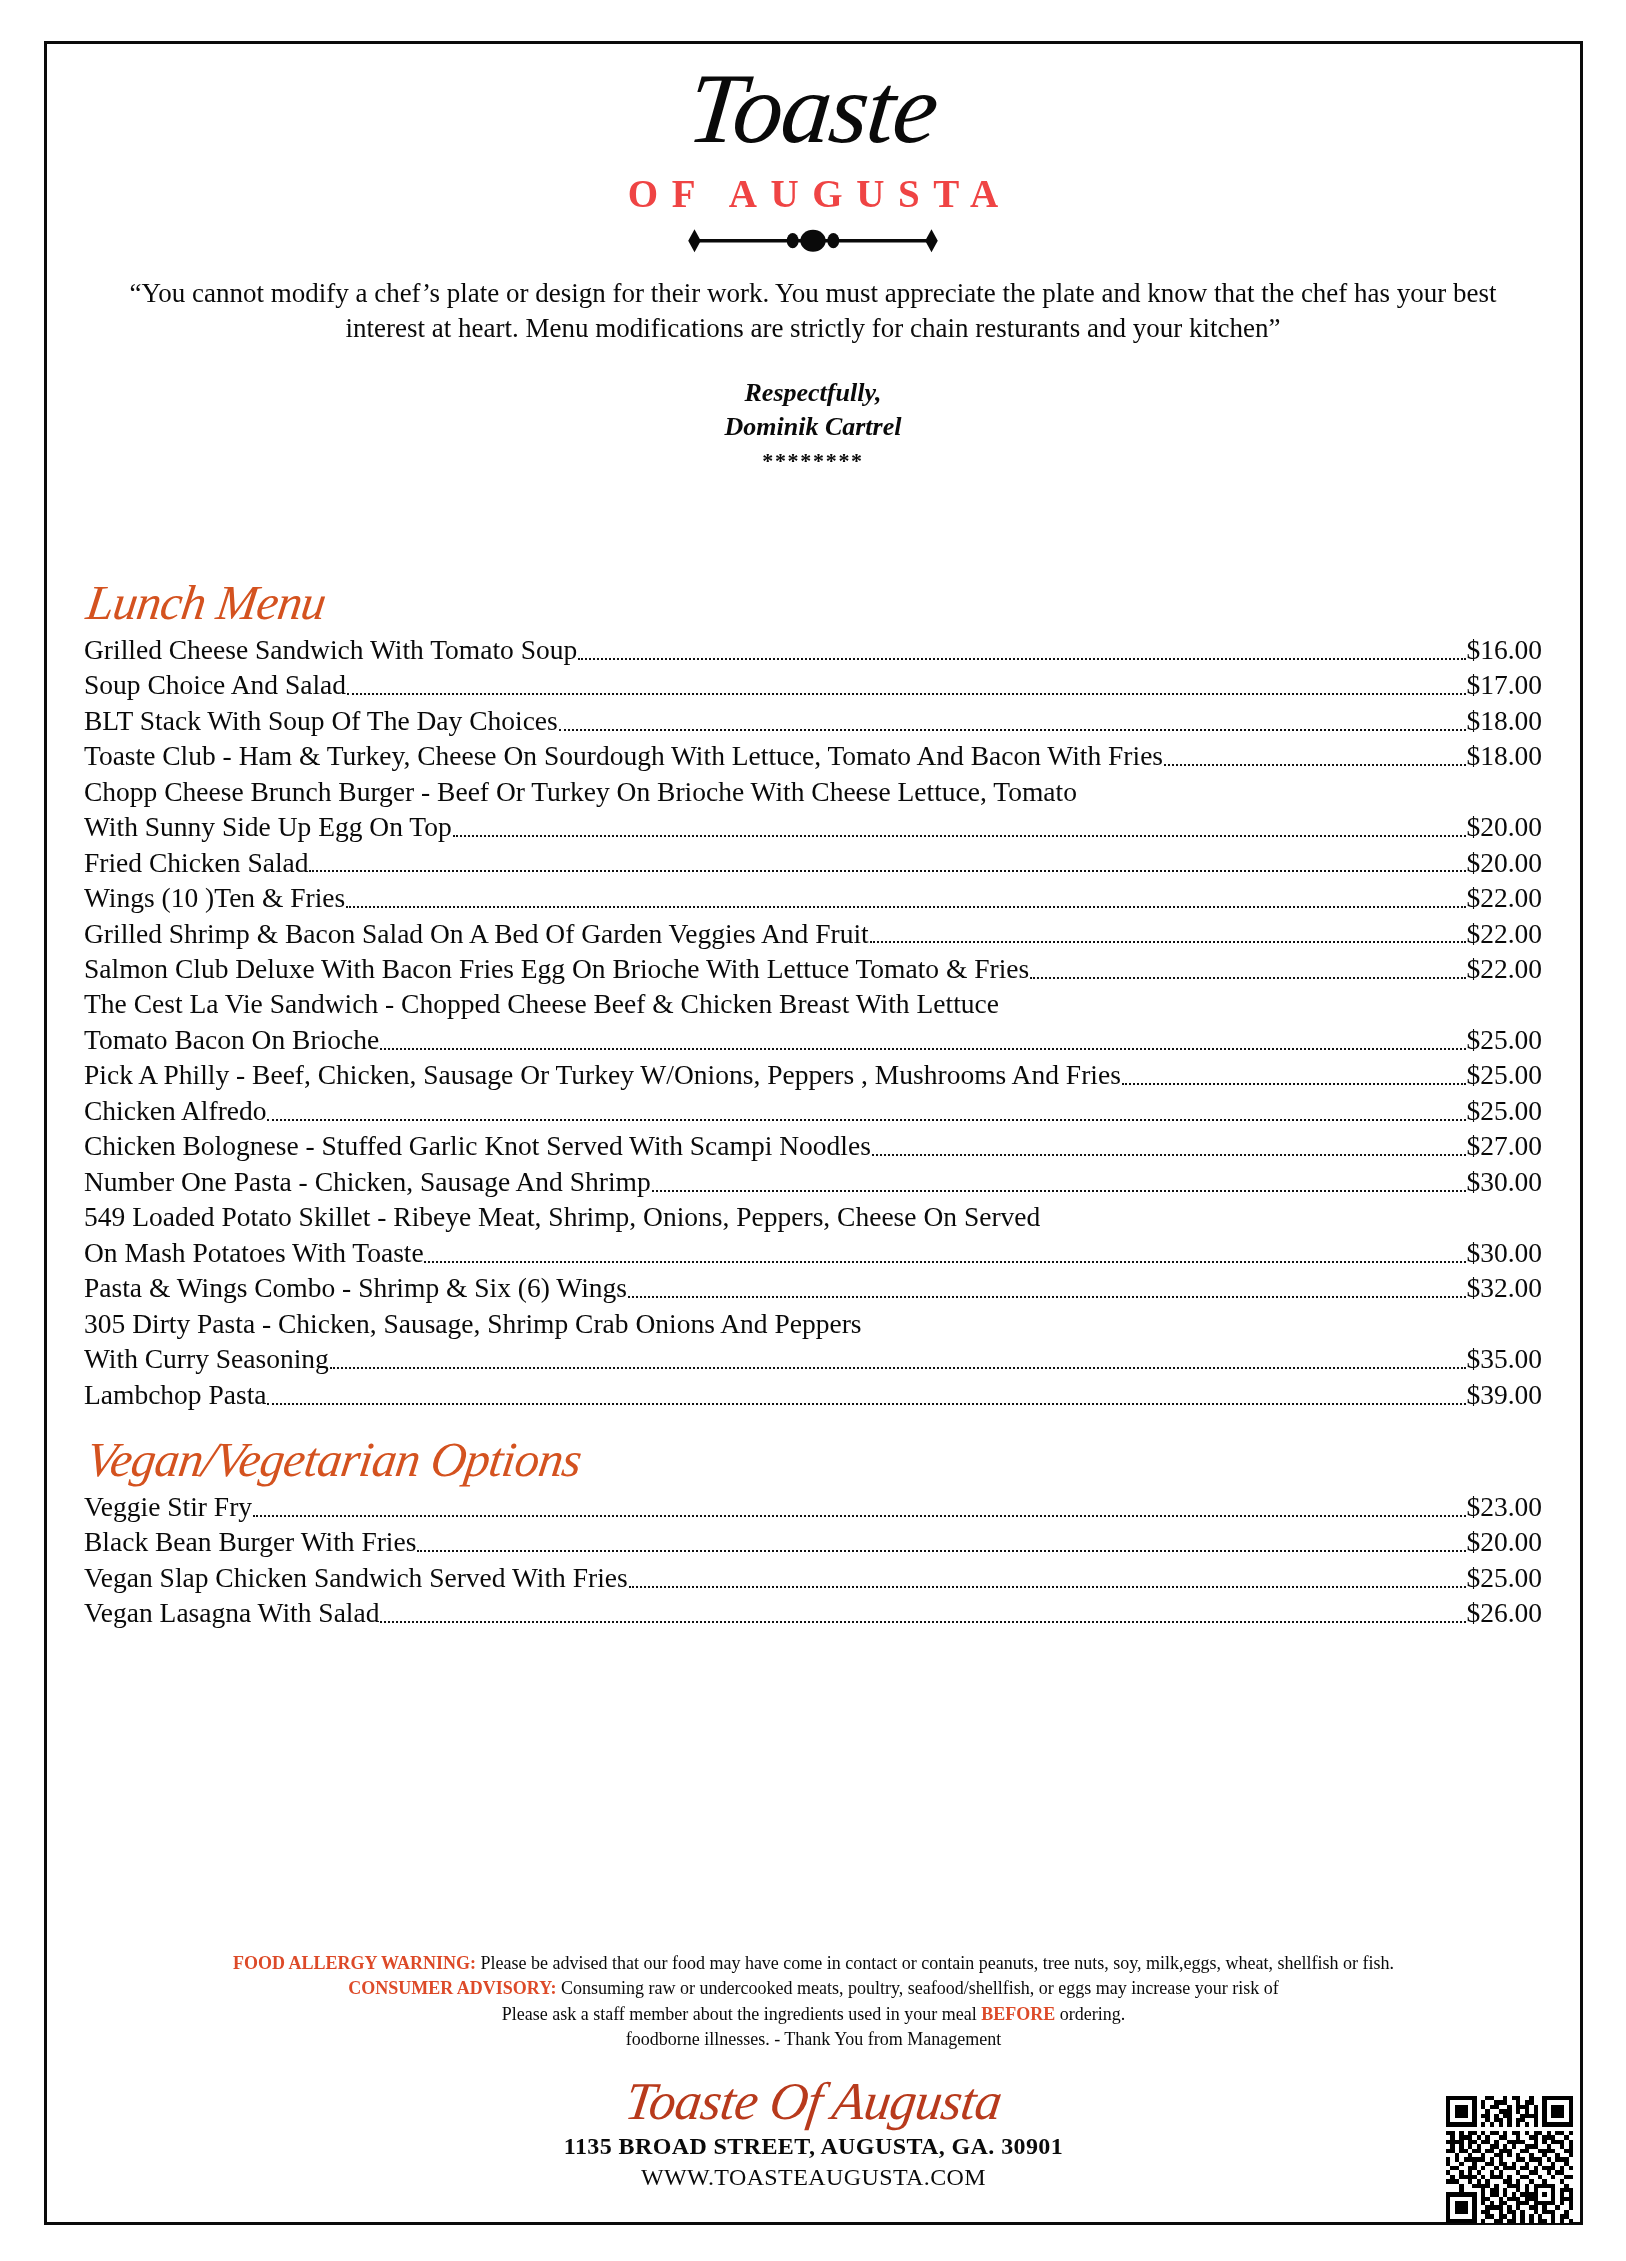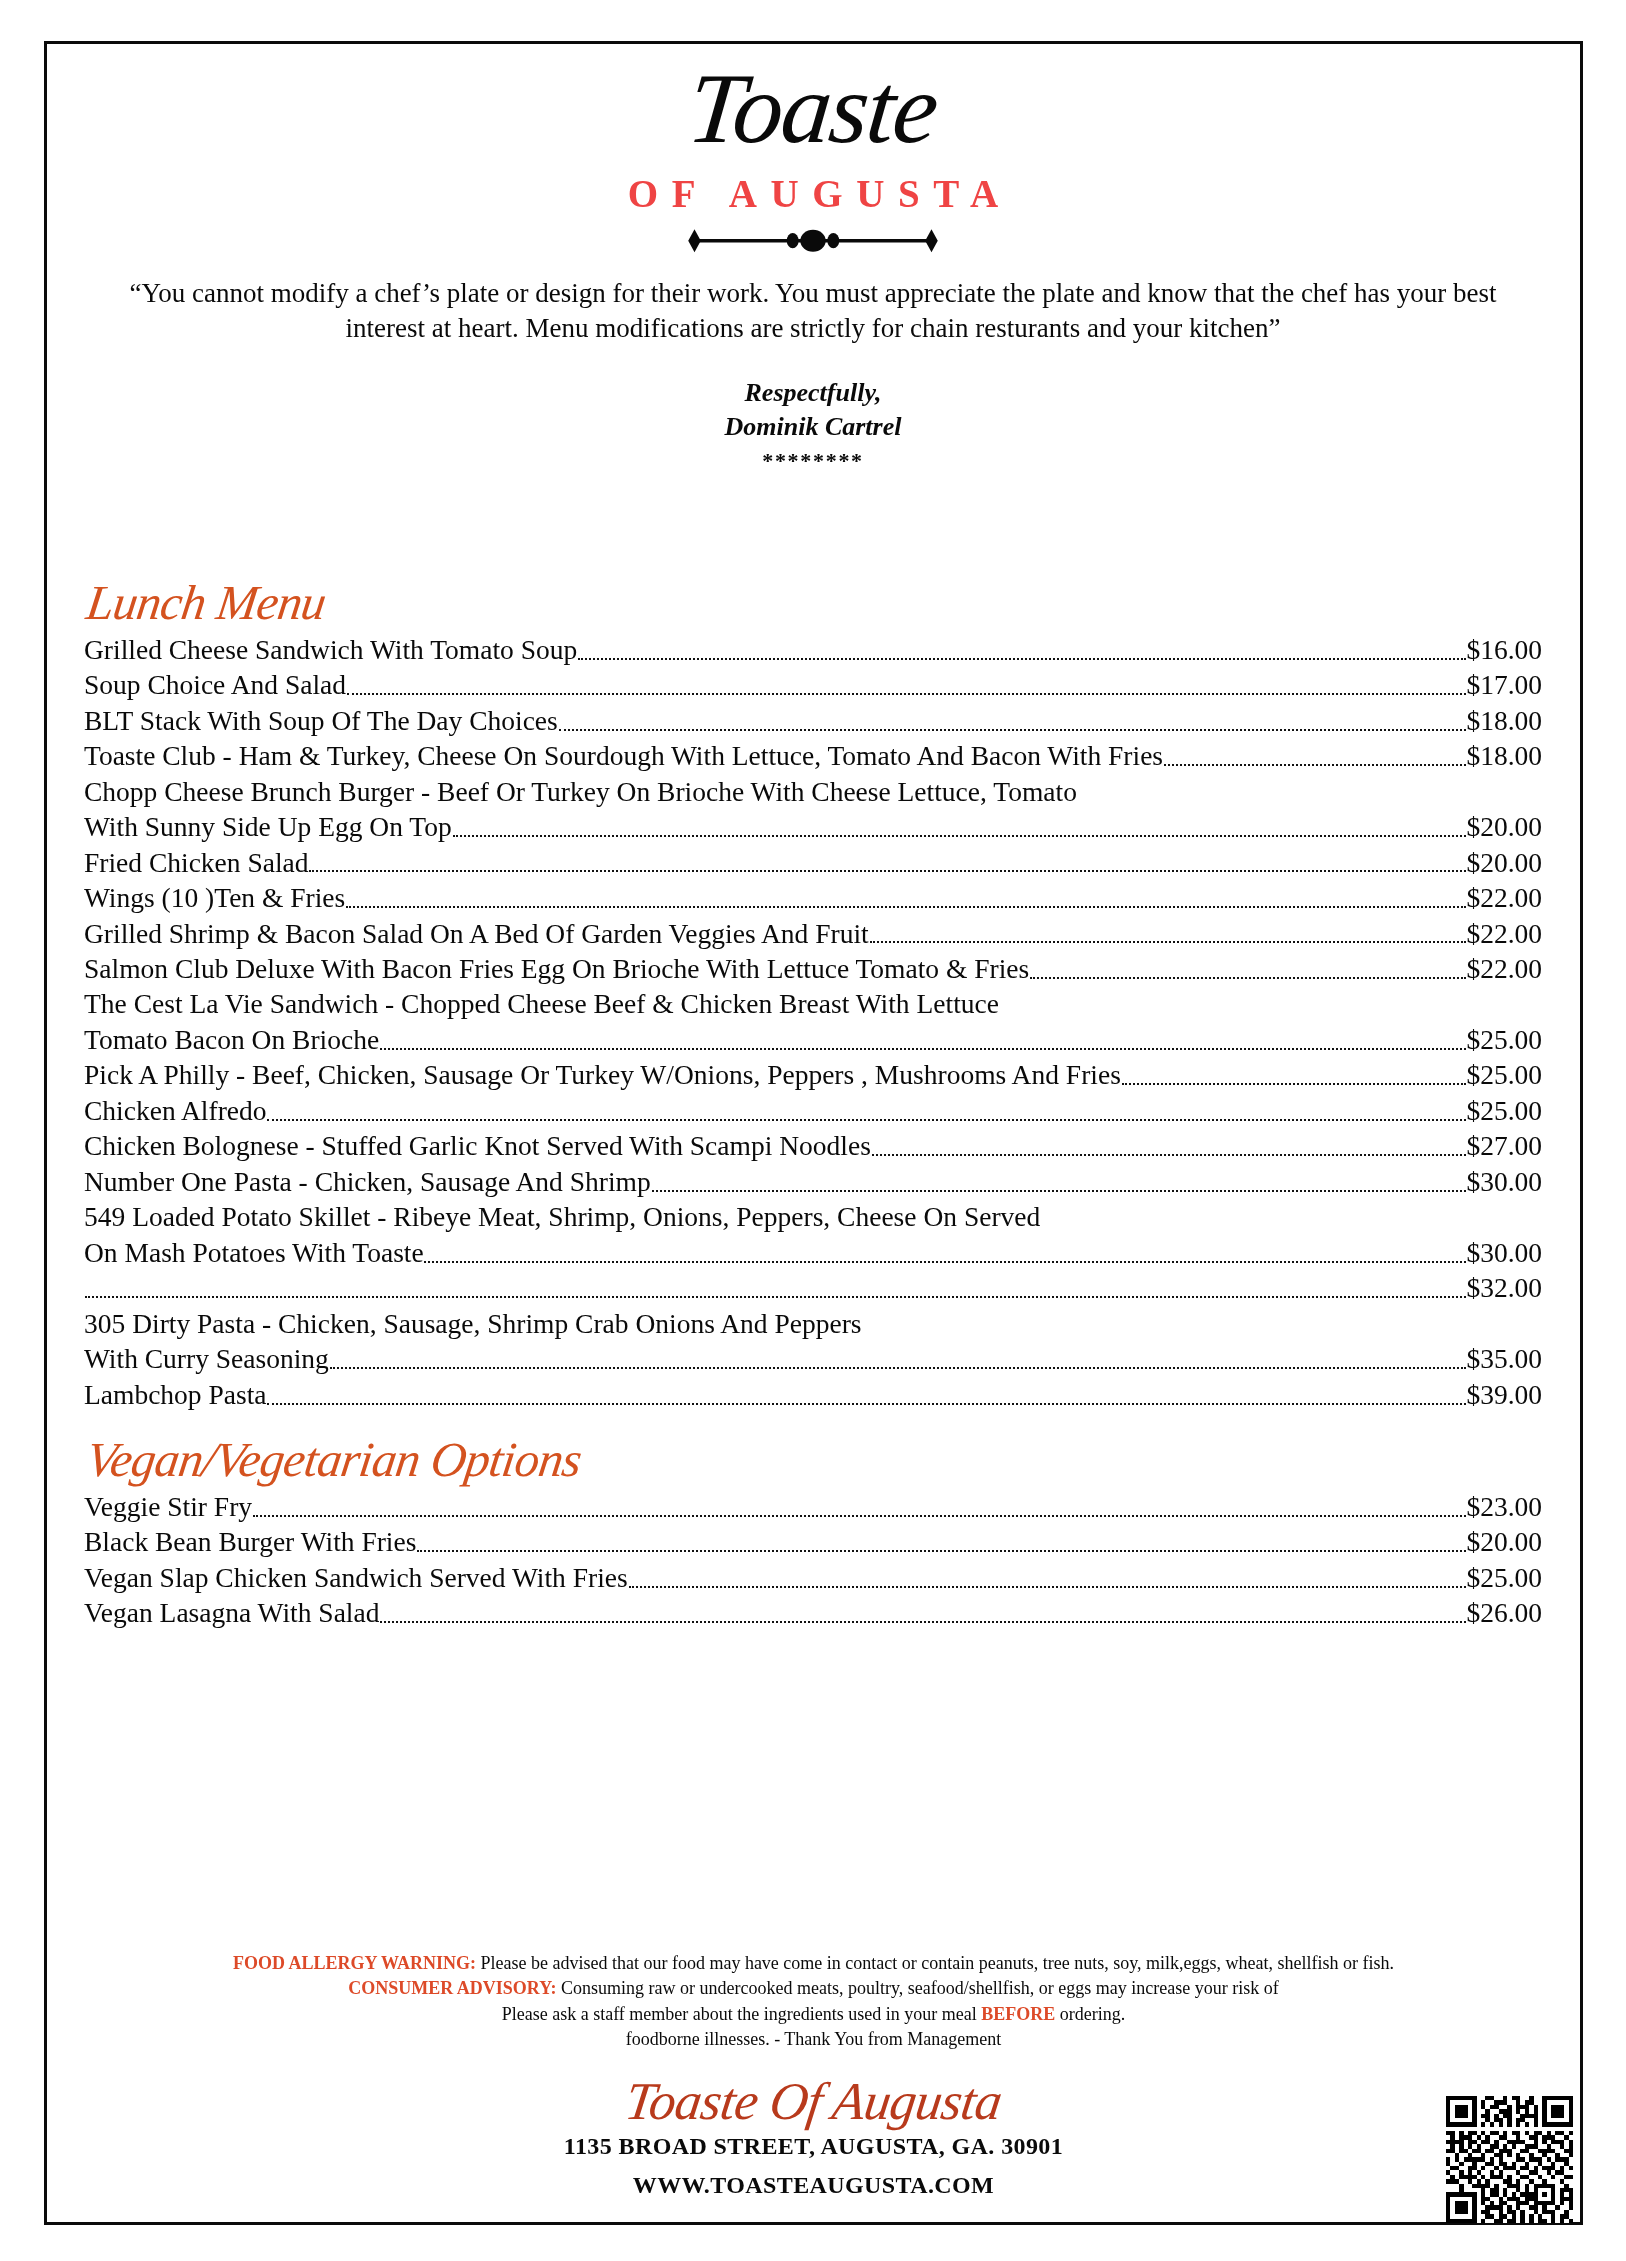--- a/index.html
+++ b/index.html
@@ -201,25 +201,25 @@
     line-height: 1.0;
   }
   .footer-addr {
     font-weight: 700;
     font-size: 24px;
     letter-spacing: 0.4px;
     color: #0a0a0a;
     margin-top: 5.1px;
   }
   .footer-web {
-    font-weight: 700;
+    font-weight: 400;
     font-size: 24px;
     letter-spacing: 0.4px;
     color: #0a0a0a;
-    margin-top: 12px;
+    margin-top: 4px;
   }
 
   .qr {
     position: absolute;
     right: 6.8px;
     bottom: 5.1px;
     width: 127px;
     height: 127px;
   }
 </style>
@@ -334,20 +334,21 @@
           </div>
           <div class="item-row cont-only">
             <span class="item-name">549 Loaded Potato Skillet - Ribeye Meat, Shrimp, Onions, Peppers, Cheese On Served</span>
           </div>
           <div class="item-row">
             <span class="item-name">On Mash Potatoes With Toaste</span>
             <span class="item-dots"></span>
             <span class="item-price">$30.00</span>
           </div>
           <div class="item-row">
+            <span class="item-name">Pasta &amp; Wings Combo - Shrimp &amp; Six (6) Wings</span>
             <span class="item-dots"></span>
             <span class="item-price">$32.00</span>
           </div>
           <div class="item-row cont-only">
             <span class="item-name">305 Dirty Pasta - Chicken, Sausage, Shrimp Crab Onions And Peppers</span>
           </div>
           <div class="item-row">
             <span class="item-name">With Curry Seasoning</span>
             <span class="item-dots"></span>
             <span class="item-price">$35.00</span>

